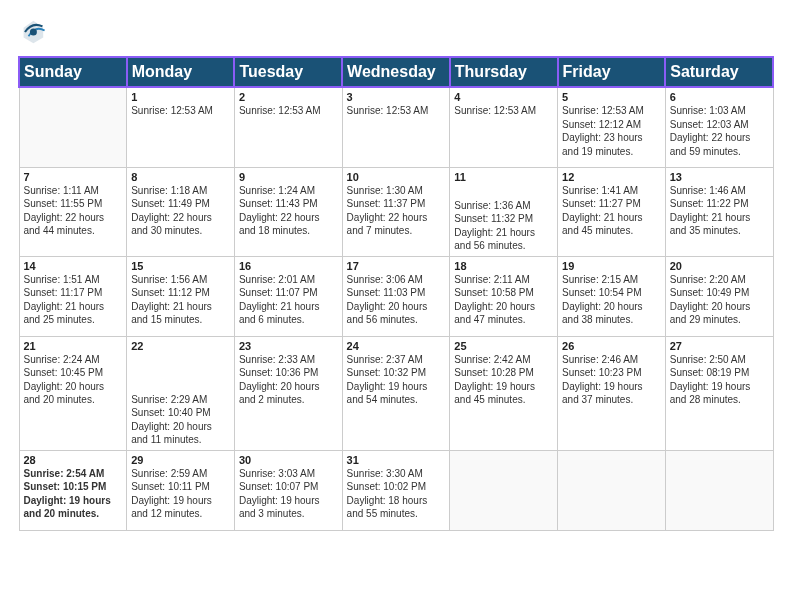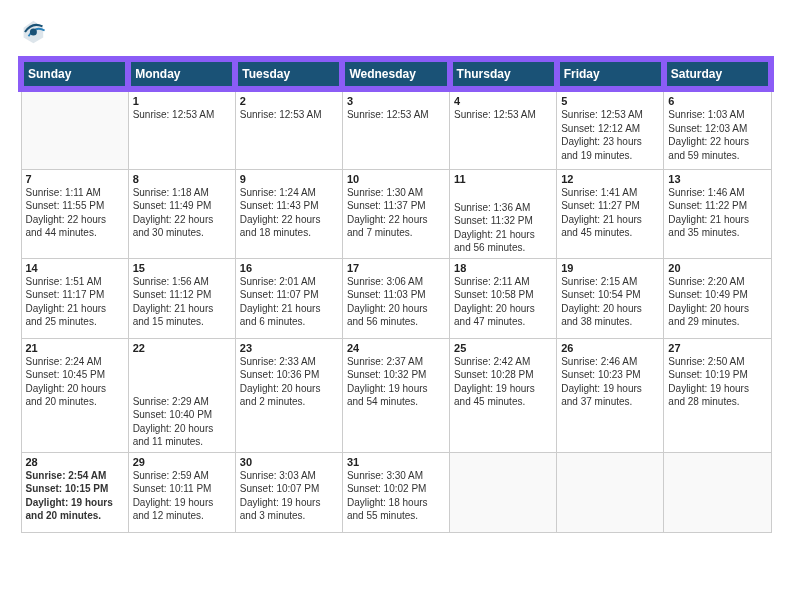--- a/index.html
+++ b/index.html
@@ -52,24 +52,24 @@
       margin-top: 2px;
     }
     .calendar {
       width: 100%;
       border-collapse: collapse;
       table-layout: fixed;
     }
     .calendar thead tr th {
       background-color: #1a5276;
       color: #fff;
-      font-size: 12px;
+      font-size: 16px;
       font-weight: bold;
       padding: 5px 4px;
-      border: 6px solid #8b5cf6;
+      border: 2px solid #8b5cf6;
       text-align: left;
     }
     .calendar tbody tr td {
       border: 1px solid #ccc;
       vertical-align: top;
       padding: 3px 4px;
       font-size: 9.5px;
       color: #222;
       height: 80px;
     }
@@ -299,21 +299,21 @@
           <td>
             <span class="day-num">26</span>
             <div class="day-info" style="white-space: pre-line;">Sunrise: 2:46 AM
 Sunset: 10:23 PM
 Daylight: 19 hours
 and 37 minutes.</div>
           </td>
           <td>
             <span class="day-num">27</span>
             <div class="day-info" style="white-space: pre-line;">Sunrise: 2:50 AM
-Sunset: 10:19 PM
+Sunset: 08:19 PM
 Daylight: 19 hours
 and 28 minutes.</div>
           </td>
         </tr>
         <tr>
           <td>
             <span class="day-num">28</span>
             <div class="day-info" style="white-space: pre-line; font-weight: bold;">Sunrise: 2:54 AM
 Sunset: 10:15 PM
 Daylight: 19 hours

